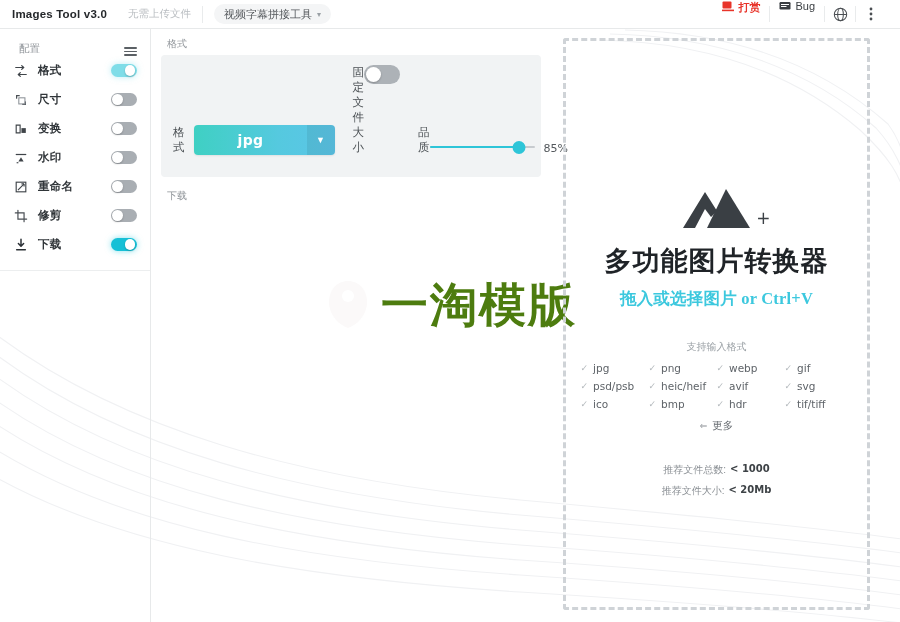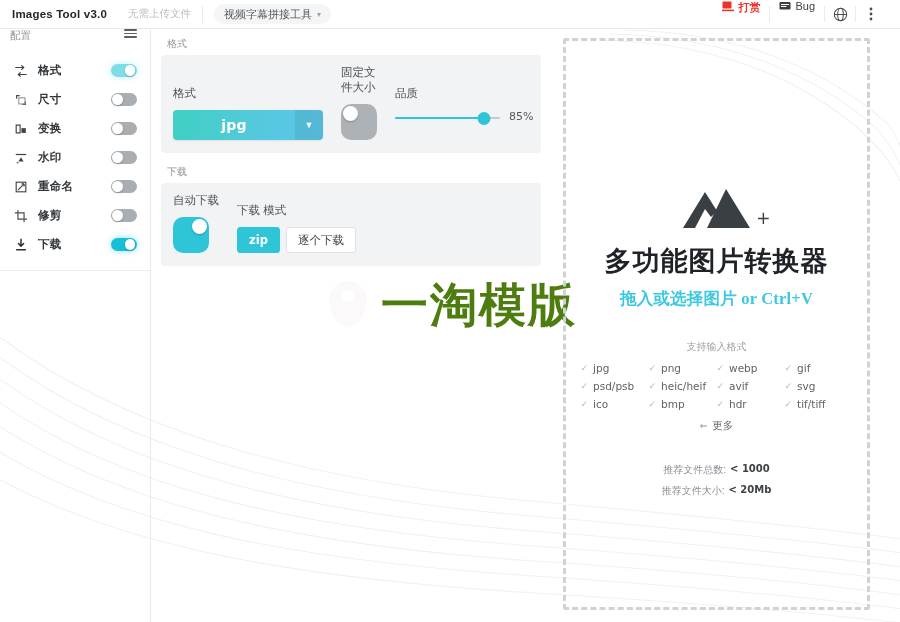--- a/index.html
+++ b/index.html
@@ -62,22 +62,22 @@
   
   .body-row { position: relative; z-index: 4; display: flex; height: 593px; }
 
   
   .sidebar {
     width: 151px; flex: 0 0 151px; height: 593px;
     border-right: 1px solid #e7e9ea; background: transparent;
     padding-top: 0;
   }
   .sb-head {
-    height: 27px; display: flex; align-items: flex-start; justify-content: space-between;
-    padding: 0 13px 0 10px;
+    height: 27px; display: flex; align-items: flex-end; justify-content: space-between;
+    padding: 0 13px 0 19px;
   }
   .sb-head-title { font-size: 10.5px; color: #8d9297; }
   .hamburger { display: flex; flex-direction: column; gap: 2px; cursor: pointer; }
   .hamburger span { display: block; width: 13px; height: 1.6px; background: #5b6065; border-radius: 1px; }
 
   .sb-item {
     height: 29px; display: flex; align-items: center;
     padding: 0 13px 0 13px; cursor: pointer; gap: 10px;
   }
   .sb-icon { width: 15px; height: 15px; flex: 0 0 15px; color: #3f4449; display: flex; align-items: center; justify-content: center; }
@@ -102,21 +102,21 @@
   .center {
     width: 400px; flex: 0 0 400px; height: 593px;
     padding: 8px 10px 0 10px; position: relative;
   }
   .section-label { font-size: 10px; color: #8f9499; margin: 0 0 4px 6px; }
   .panel {
     background: #f1f3f4; border-radius: 4px; padding: 10px 12px 13px 12px;
     margin-bottom: 12px;
   }
   .panel-row { display: flex; align-items: flex-end; gap: 18px; }
-  .field { display: flex; flex-direction: column; }
+  .field { display: flex; flex-direction: row; }
   .field-label { font-size: 11.5px; color: #4c5155; margin-bottom: 9px; font-weight: 400; }
 
   .select-btn {
     width: 150px; height: 30px; border-radius: 4px; display: flex; align-items: center;
     background: linear-gradient(90deg, #3fd0c3 0%, #55c9df 60%, #5cc5e8 100%);
     box-shadow: 0 1px 2px rgba(0,0,0,.08); cursor: pointer; overflow: hidden;
   }
   .select-value {
     flex: 1; text-align: center; color: #fff; font-weight: 700; font-size: 14px;
     font-family: "DejaVu Sans", sans-serif; letter-spacing: .3px;
@@ -124,21 +124,21 @@
   .select-arrow {
     width: 28px; height: 30px; display: flex; align-items: center; justify-content: center;
     background: rgba(0,0,0,.07); color: #fff; font-size: 9px;
   }
 
   .toggle-lg { width: 36px; height: 19px; border-radius: 10px; position: relative; background: #adb2b7; cursor: pointer; flex: 0 0 36px; }
   .toggle-lg .knob { position: absolute; top: 2px; left: 2px; width: 15px; height: 15px; border-radius: 50%; background: #fff; box-shadow: 0 1px 2px rgba(0,0,0,.22); }
   .toggle-lg.on { background: #2ec5d8; }
   .toggle-lg.on .knob { left: 19px; }
 
-  .slider-wrap { display: flex; align-items: flex-start; gap: 9px; height: 30px; }
+  .slider-wrap { display: flex; align-items: flex-end; gap: 9px; height: 30px; }
   .slider { position: relative; width: 105px; height: 16px; display: flex; align-items: center; cursor: pointer; }
   .slider .track { position: absolute; left: 0; right: 0; height: 2.5px; background: #c7cbcf; border-radius: 2px; }
   .slider .fill { position: absolute; left: 0; height: 2.5px; background: #2ec5d8; border-radius: 2px; width: 85%; }
   .slider .thumb {
     position: absolute; width: 13px; height: 13px; border-radius: 50%; background: #2ec5d8;
     left: 85%; transform: translateX(-50%);
   }
   .slider-val { font-size: 11px; color: #53585c; font-family: "DejaVu Sans", sans-serif; }
 
   .seg-group { display: flex; gap: 6px; }
@@ -385,40 +385,20 @@
                 <div class="thumb" style="left: 85%;"></div>
               </div>
               <span class="slider-val">85%</span>
             </div>
           </div>
 
         </div>
       </div>
 
       <div class="section-label">下载</div>
-      <div class="panel">
-        <div class="panel-row">
-
-          <div class="field">
-            <span class="field-label">自动下载</span>
-            <span class="toggle-lg on">
-                <span class="knob"></span>
-              </span>
-          </div>
-
-          <div class="field">
-            <span class="field-label">下载 模式</span>
-            <div class="seg-group">
-              <div class="seg active">zip</div>
-              <div class="seg">逐个下载</div>
-            </div>
-          </div>
-
-        </div>
-      </div>
 
     </div>
 
     <div class="dropzone-col">
       <div class="dropzone">
         <div class="dz-inner">
 
           <div class="mountain-wrap">
             <svg width="72" height="42" viewBox="0 0 72 42">
               <path d="M2 41 L24 5 L36 24 L30 30 L24 22 L14 41 Z" fill="#3a3f44"></path>

